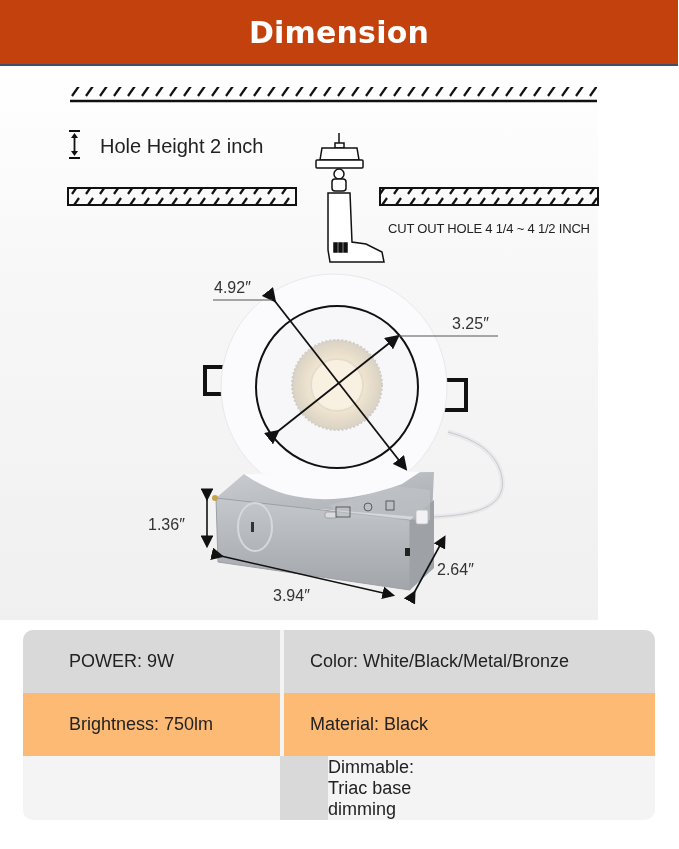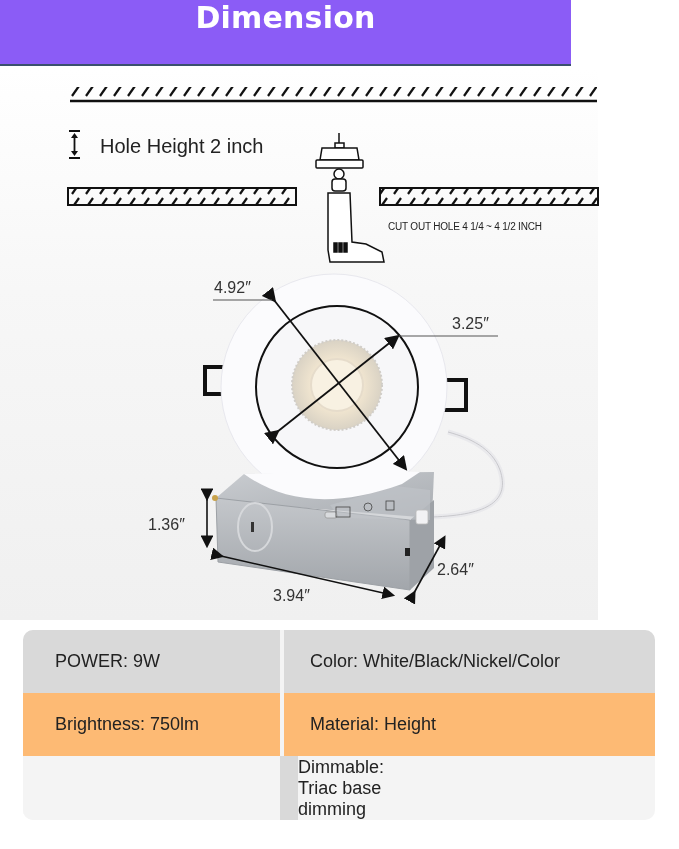--- a/index.html
+++ b/index.html
@@ -1,60 +1,60 @@
 <!DOCTYPE html>
 <html><head>
   <meta charset="utf-8">
   <style>
     * { box-sizing: border-box; margin: 0; padding: 0; }
     html, body { width: 679px; height: 849px; background: #ffffff; overflow: hidden; }
     body { font-family: "Liberation Sans", sans-serif; color: #222; position: relative; }
 
     .header {
-      position: absolute; left: 0; top: 0; width: 571px; height: 66px;
-      background: #8b5cf6; display: flex; justify-content: center;
+      position: absolute; left: 0; top: 0; width: 678px; height: 66px;
+      background: #c2410c; display: flex; align-items: center; justify-content: center;
       border-bottom: 2px solid #3a506e;
     }
     .header-title {
       color: #ffffff; font-family: "DejaVu Sans", sans-serif; font-weight: bold;
       font-size: 30px; letter-spacing: 0.2px;
     }
 
     .diagram {
       position: absolute; left: 0; top: 68px; width: 598px; height: 552px;
       background: linear-gradient(#ffffff 0%, #f7f7f7 40%, #f0f0f0 100%);
     }
     .diagram svg { position: absolute; left: 0; top: 0; }
 
     .label {
       position: absolute; font-family: "Liberation Sans", sans-serif; color: #222;
       white-space: nowrap;
     }
     .hole-height { left: 100px; top: 135px; font-size: 20px; }
-    .cutout { left: 388px; top: 221px; font-size: 10px; letter-spacing: -0.2px; }
+    .cutout { left: 388px; top: 221px; font-size: 13px; letter-spacing: -0.2px; }
     .dim { font-size: 16px; color: #333; }
     .d492 { left: 214px; top: 279px; }
     .d325 { left: 452px; top: 315px; }
     .d136 { left: 148px; top: 516px; }
     .d394 { left: 273px; top: 587px; }
     .d264 { left: 437px; top: 561px; }
 
     .specs {
       position: absolute; left: 23px; top: 630px; width: 632px; height: 190px;
       border-radius: 10px; overflow: hidden; background: #f4f4f4;
       display: grid; grid-template-columns: 257px 4px 371px; grid-template-rows: 63px 63px 64px;
     }
     .cell {
       display: flex; align-items: center; font-size: 18px; color: #222;
       font-family: "Liberation Sans", sans-serif;
     }
     .row-grey { background: #d9d9d9; }
     .row-white { background: #fdba74; }
     .gap { background: #f4f4f4; }
-    .c-left { padding-left: 32px; }
+    .c-left { padding-left: 46px; }
     .c-right { padding-left: 26px; }
   </style>
 </head>
 <body>
 
 <div class="header">
   <span class="header-title">Dimension</span>
 </div>
 
 <div class="diagram">
@@ -163,21 +163,21 @@
   <span class="label dim d492" style="top:211px;">4.92″</span>
   <span class="label dim d325" style="top:247px;">3.25″</span>
   <span class="label dim d136" style="top:448px;">1.36″</span>
   <span class="label dim d394" style="top:519px;">3.94″</span>
   <span class="label dim d264" style="top:493px;">2.64″</span>
 </div>
 
 <div class="specs">
   <div class="cell row-grey c-left">POWER: 9W</div>
   <div class="gap"></div>
-  <div class="cell row-grey c-right">Color: White/Black/Nickel/Color</div>
+  <div class="cell row-grey c-right">Color: White/Black/Metal/Bronze</div>
 
   <div class="cell row-white c-left">Brightness: 750lm</div>
   <div class="gap"></div>
-  <div class="cell row-white c-right">Material: Height</div>
+  <div class="cell row-white c-right">Material: Black</div>
 
   <div class="gap"></div>
-  <div class="cell row-grey c-right" style="padding-left:18px;">Dimmable: Triac base dimming</div>
+  <div class="cell row-grey c-right" style="padding-left:48px;">Dimmable: Triac base dimming</div>
 </div>
 
 </body></html>

